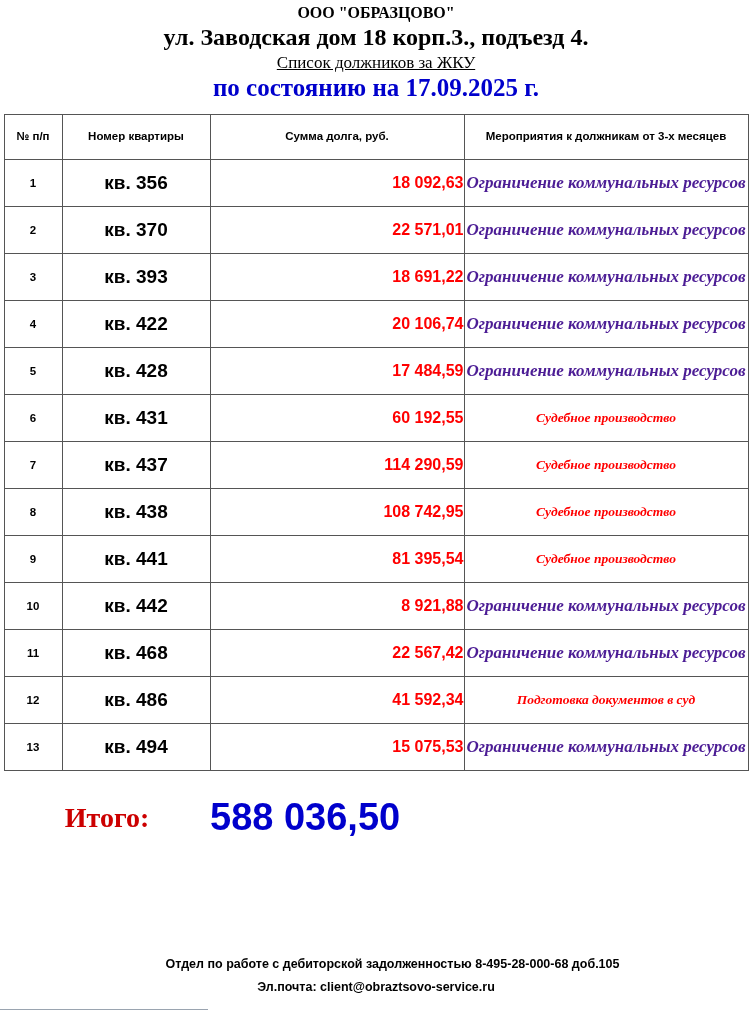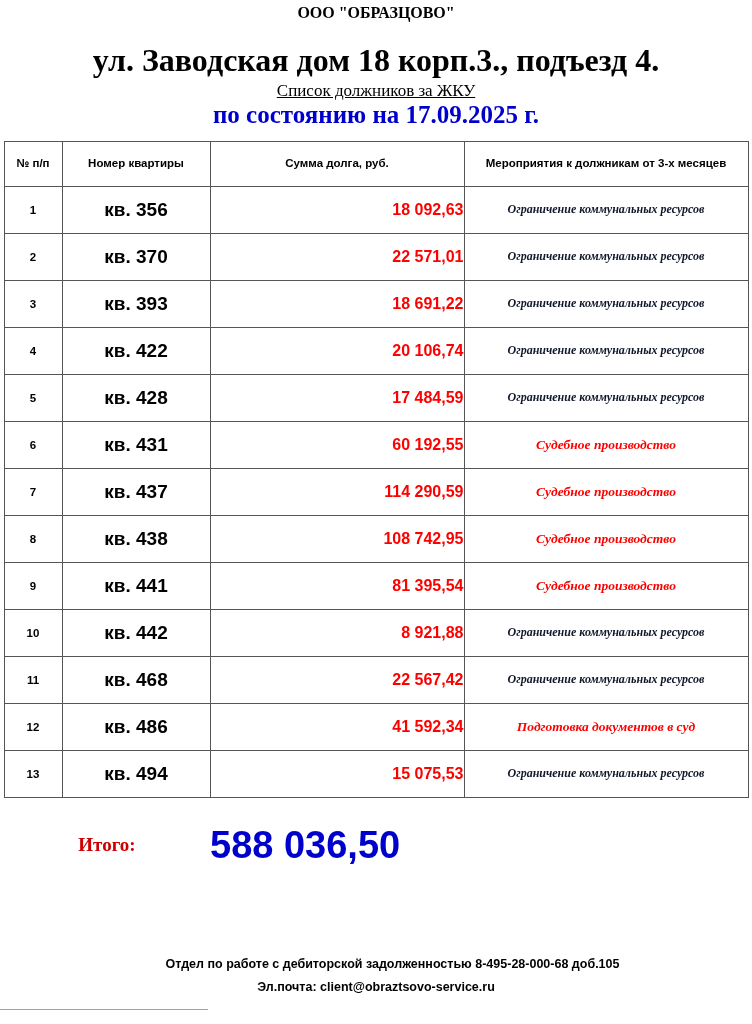--- a/index.html
+++ b/index.html
@@ -26,24 +26,24 @@
     padding-top: 4px;
   }
   .org-name {
     font-family: "Liberation Serif", serif;
     font-size: 16px;
     font-weight: bold;
     line-height: 1.15;
   }
   .address {
     font-family: "Liberation Serif", serif;
-    font-size: 32px;
+    font-size: 24px;
     font-weight: bold;
     line-height: 1.2;
-    margin-top: 19px;
+    margin-top: 1px;
   }
   .subtitle {
     font-family: "Liberation Serif", serif;
     font-size: 17px;
     line-height: 1.2;
     margin-top: 1px;
     text-decoration: underline;
   }
   .asof {
     font-family: "Liberation Serif", serif;
@@ -95,44 +95,44 @@
     font-family: "Liberation Sans", sans-serif;
     font-size: 16px;
     font-weight: bold;
     color: #ff0000;
     text-align: right;
     padding-right: 12px;
     white-space: nowrap;
   }
   td.action {
     font-family: "Liberation Serif", serif;
-    font-size: 12px;
+    font-size: 17px;
     font-weight: bold;
     font-style: italic;
-    color: #0f172a;
+    color: #4c1d95;
     text-align: center;
     line-height: 1.15;
     padding: 2px 6px;
   }
   td.action.court {
     color: #ff0000;
     font-size: 13.5px;
   }
   .totals {
     display: flex;
     align-items: center;
     width: 744px;
     margin: 0 auto;
     height: 70px;
   }
   .totals .label {
     width: 206px;
     text-align: center;
     font-family: "Liberation Serif", serif;
-    font-size: 19px;
+    font-size: 28px;
     font-weight: bold;
     color: #cc0000;
   }
   .totals .value {
     width: 500px;
     font-family: "Liberation Sans", sans-serif;
     font-size: 38px;
     font-weight: bold;
     color: #0000cc;
     letter-spacing: 0px;

